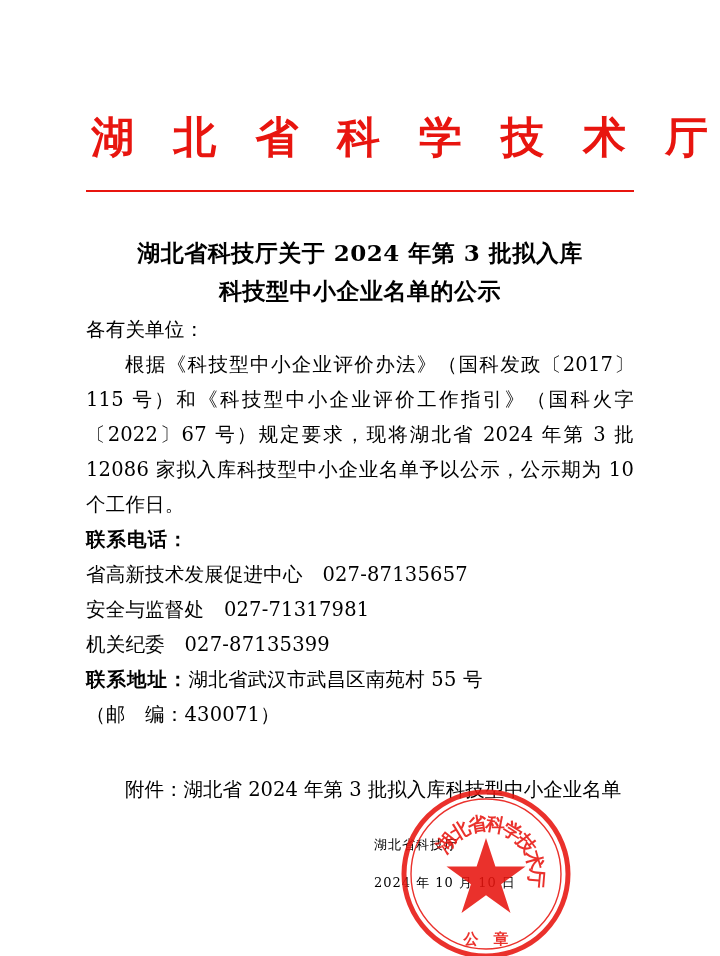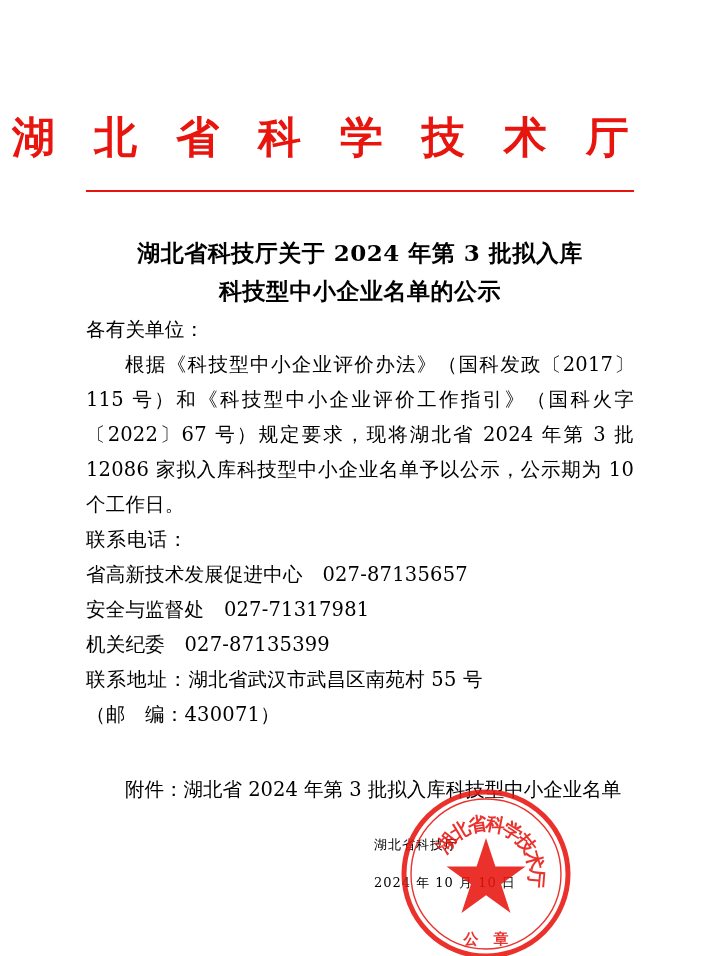--- a/index.html
+++ b/index.html
@@ -23,21 +23,21 @@
     height: 956px;
     background: #fff;
   }
 
   
   .letterhead {
     position: absolute;
     left: 0;
     top: 112px;
     width: 720px;
-    text-align: left;
+    text-align: right;
   }
   .letterhead-title {
     color: #e8150f;
     font-family: "DejaVu Serif", "Liberation Serif", serif;
     font-weight: bold;
     font-size: 43px;
     letter-spacing: 12px;
     line-height: 1.2;
     text-indent: 12px;
     white-space: nowrap;
@@ -78,21 +78,21 @@
     letter-spacing: 0.2px;
     text-align: justify;
   }
   .p {
     margin: 0 0 0 0;
   }
   .indent2 {
     text-indent: 2em;
   }
   .contact-label {
-    font-weight: normal;
+    font-weight: bold;
     letter-spacing: 1px;
   }
   .contact-line {
     white-space: nowrap;
   }
 
   .attachment {
     position: absolute;
     left: 86px;
     top: 755px;

